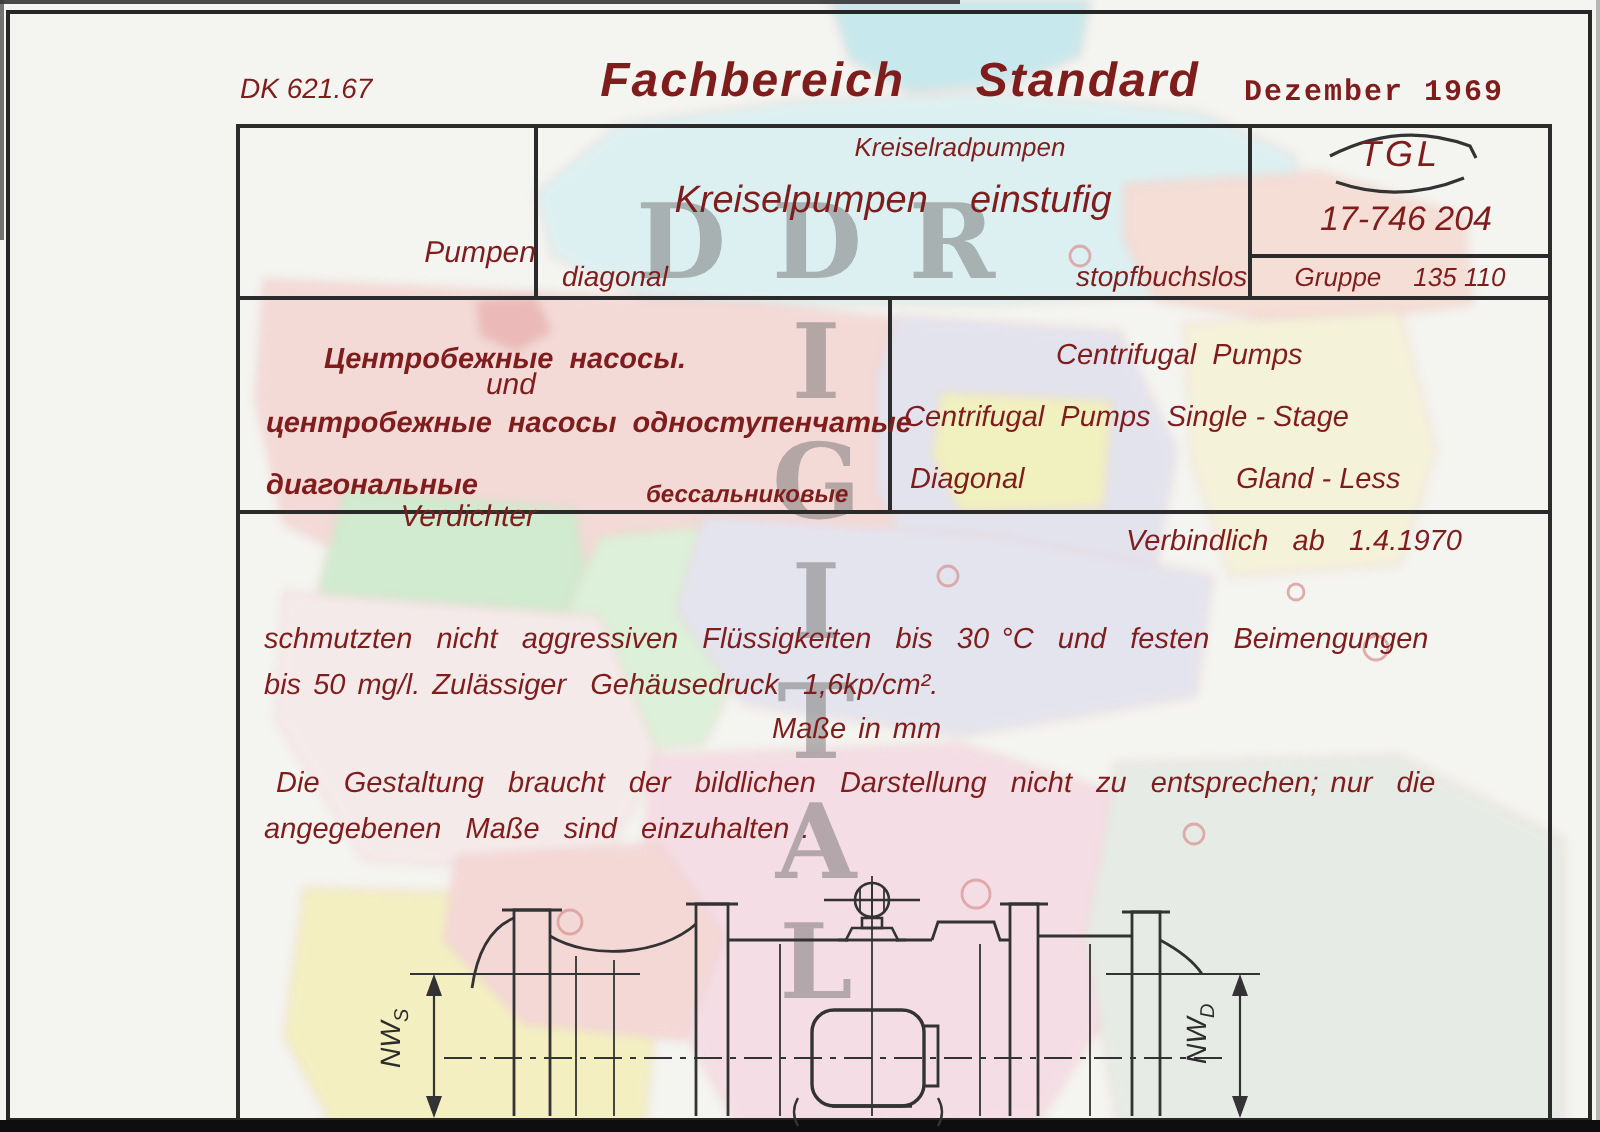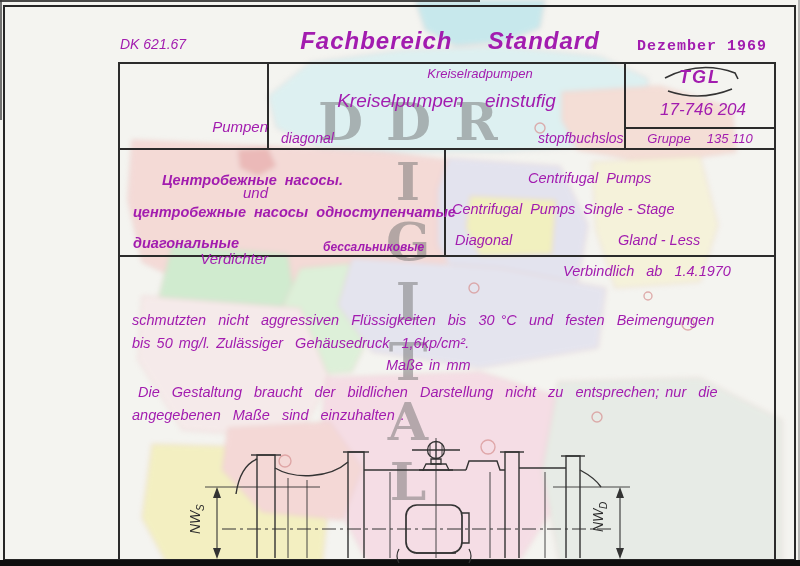--- a/index.html
+++ b/index.html
@@ -23,32 +23,32 @@
   .wm-letter{
     position:absolute;width:44px;text-align:center;
     font-family:"DejaVu Serif","Liberation Serif",serif;
     font-weight:bold;font-size:52px;line-height:1;
   }
 
   
   .ln{position:absolute;background:#2b2b2b;}
 
   
-  .t{position:absolute;font-style:italic;white-space:pre;color:#a21caf;}
+  .t{position:absolute;font-style:italic;white-space:pre;color:#7f1d1d;}
   .center{text-align:center;}
-  .mono{font-family:"Liberation Mono","DejaVu Sans Mono",monospace;font-style:normal;font-weight:bold;margin-left:15px;}
+  .mono{font-family:"Liberation Mono","DejaVu Sans Mono",monospace;font-style:normal;font-weight:bold;}
 
   .doc-title{font-size:24px;font-weight:600;word-spacing:10px;letter-spacing:1px;}
   .dk{font-size:14px;}
   .date{font-size:15px;letter-spacing:1px;}
   .cell-left{font-size:15px;line-height:22px;}
   .fam{font-size:13px;}
   .main-title{font-size:19px;}
   .variant{font-size:14px;}
-  .tgl{font-size:18px;font-weight:bold;letter-spacing:2px;}
+  .tgl{font-size:18px;font-weight:normal;letter-spacing:2px;}
   .tglnum{font-size:17px;}
   .gruppe{font-size:13px;}
   .ru{font-size:14.5px;font-weight:bold;}
   .ru-small{font-size:12px;font-weight:bold;font-style:italic;}
   .en{font-size:14.5px;}
   .body-t{font-size:14.5px;word-spacing:2px;}
 </style>
 </head>
 <body>
 

